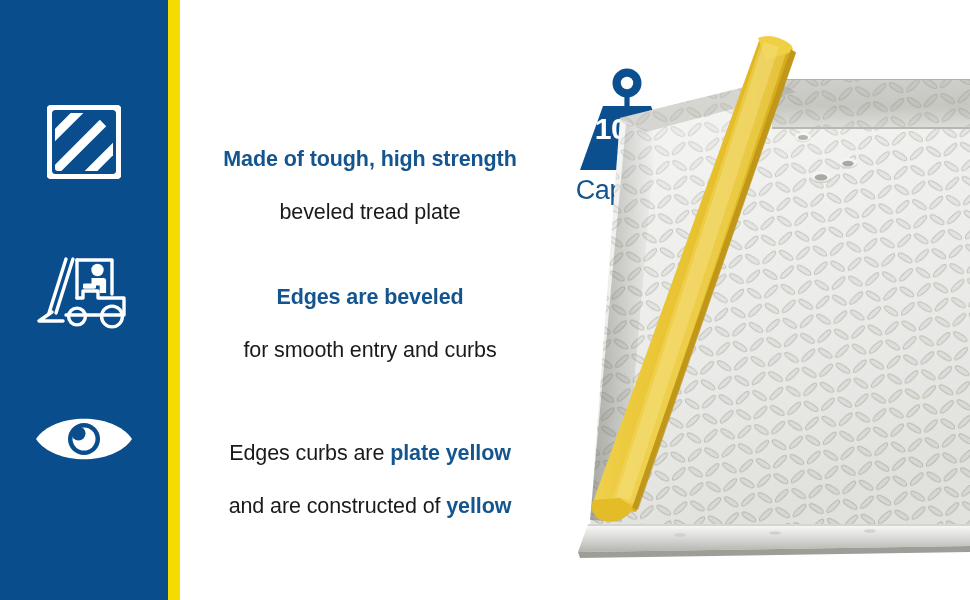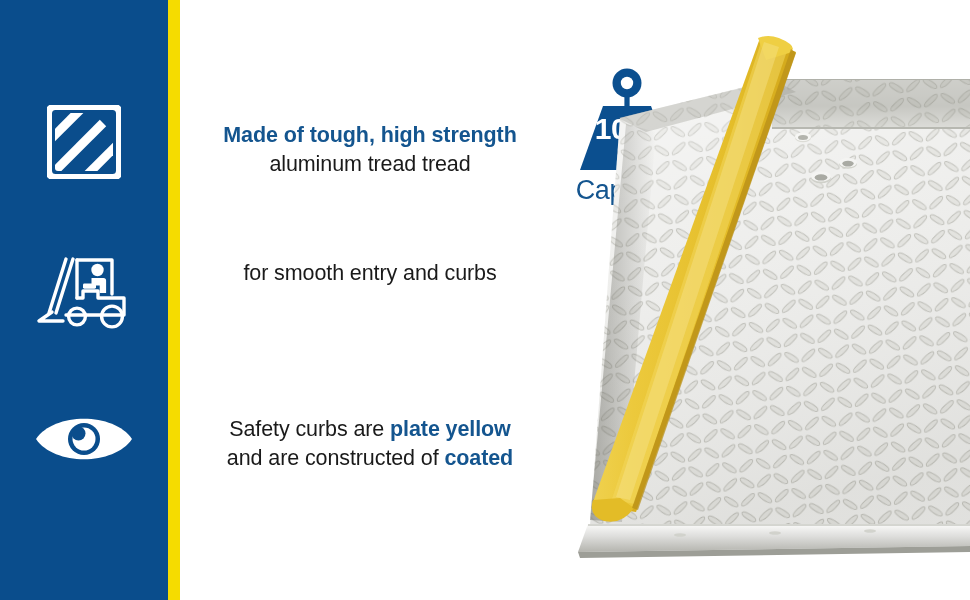--- a/index.html
+++ b/index.html
@@ -69,21 +69,21 @@
     text-align: center;
     color: #1a1a1a;
     font-size: 21.5px;
     line-height: 1.33;
     letter-spacing: -0.1px;
   }
   #feature-1 { top: 121px; }
   #feature-2 { top: 259px; }
   #feature-3 { top: 415px; }
 
-  .feature .line { display: block; white-space: nowrap; }
+  .feature .line { display: block; white-space: nowrap; margin-top: 24px; }
   .em {
     font-weight: bold;
     color: #14558f;
   }
   .plain { color: #1a1a1a; font-weight: normal; }
 
   
   .capacity-badge {
     position: absolute;
     left: 556px;
@@ -207,33 +207,34 @@
         </mask>
       </defs>
       <rect x="0" y="0" width="100" height="60" fill="#ffffff" mask="url(#eyeMask)"></rect>
     </svg>
   </div>
 
   <div class="features">
 
     <div class="feature" id="feature-1">
       <span class="line em">Made of tough, high strength</span>
-      <span class="line plain">aluminum tread tread</span>
+      <span class="line plain">beveled tread plate</span>
     </div>
 
     <div class="feature" id="feature-2">
+      <span class="line em">Edges are beveled</span>
       <span class="line plain">for smooth entry and curbs</span>
     </div>
 
     <div class="feature" id="feature-3">
       <span class="line">
-        <span class="plain">Safety curbs are </span><span class="em">plate yellow</span>
+        <span class="plain">Edges curbs are </span><span class="em">plate yellow</span>
       </span>
       <span class="line">
-        <span class="plain">and are constructed of </span><span class="em">coated</span>
+        <span class="plain">and are constructed of </span><span class="em">yellow</span>
       </span>
     </div>
 
   </div>
 
   <div class="capacity-badge">
     <div class="weight-wrap">
       <svg class="weight" width="142" height="110" viewBox="0 0 142 110" aria-hidden="true">
 
         <circle cx="71" cy="17" r="14.5" fill="#0b4f8f"></circle>

